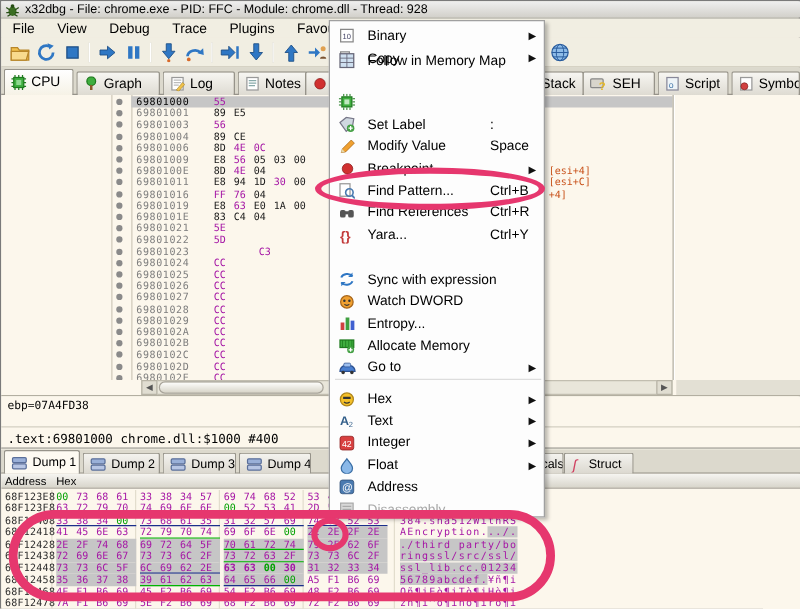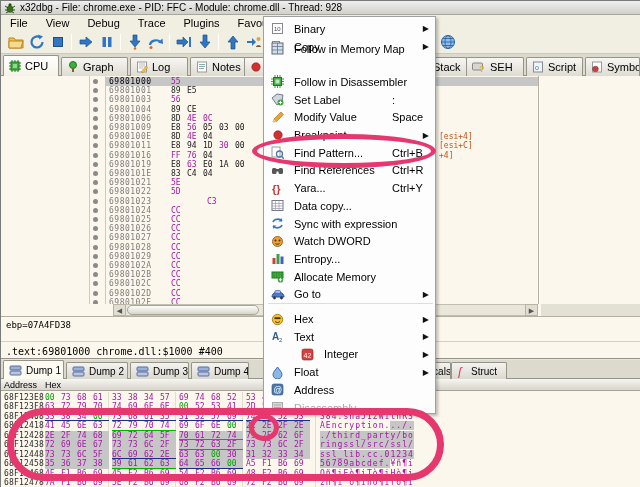--- a/index.html
+++ b/index.html
@@ -583,21 +583,21 @@
           <span class="grp sel" style="left: 44px;"><i>72</i><i>69</i><i>6E</i><i>67</i></span>
           <span class="grp sel" style="left: 111px;"><i>73</i><i>73</i><i>6C</i><i>2F</i></span>
           <span class="grp sel ug" style="left: 178px;"><i>73</i><i>72</i><i>63</i><i>2F</i></span>
           <span class="grp sel" style="left: 245px;"><i>73</i><i>73</i><i>6C</i><i>2F</i></span>
           <span class="asc"><em>ringssl/src/ssl/</em></span>
         </div>
         <div class="hrow" style="top: 70.8px;">
           <span class="a">68F12448</span>
           <span class="grp sel" style="left: 44px;"><i>73</i><i>73</i><i>6C</i><i>5F</i></span>
           <span class="grp sel un" style="left: 111px;"><i>6C</i><i>69</i><i>62</i><i>2E</i></span>
-          <span class="grp sel" style="left: 178px;"><i>63</i><i>63</i><i class="z">00</i><i>30</i></span>
+          <span class="grp sel" style="left: 178px; font-weight: bold;"><i>63</i><i>63</i><i class="z">00</i><i>30</i></span>
           <span class="grp sel" style="left: 245px;"><i>31</i><i>32</i><i>33</i><i>34</i></span>
           <span class="asc"><em>ssl_lib.cc.01234</em></span>
         </div>
         <div class="hrow" style="top: 80.35px;">
           <span class="a">68F12458</span>
           <span class="grp sel" style="left: 44px;"><i>35</i><i>36</i><i>37</i><i>38</i></span>
           <span class="grp sel ug" style="left: 111px;"><i>39</i><i>61</i><i>62</i><i>63</i></span>
           <span class="grp sel un" style="left: 178px;"><i>64</i><i>65</i><i>66</i><i class="z">00</i></span>
           <span class="grp" style="left: 245px;"><i>A5</i><i>F1</i><i>B6</i><i>69</i></span>
           <span class="asc"><em>56789abcdef.</em><span>¥ñ¶i</span></span>
@@ -652,21 +652,20 @@
         <span class="lbl">Follow in Memory Map</span>
       </div>
       <div class="mitem" style="top: 56.1px;">
         <span class="mic">
           <svg width="13" height="13" viewBox="0 0 13 13">
             <rect x="2.5" y="2.5" width="8" height="8" fill="#3fae3f" stroke="#1e7a1e"></rect>
             <rect x="4.5" y="4.5" width="4" height="4" fill="#bfe8bf"></rect>
             <path d="M4 0v2M6.5 0v2M9 0v2M4 11v2M6.5 11v2M9 11v2M0 4h2M0 6.5h2M0 9h2M11 4h2M11 6.5h2M11 9h2" stroke="#1e7a1e" stroke-width=".8"></path>
           </svg>
         </span>
-        <span class="lbl">Follow in Disassembler</span>
       </div>
       <div class="mitem" style="top: 73.8px;">
         <span class="mic">
           <svg width="13" height="13" viewBox="0 0 13 13">
             <path d="M1 5l5-4 6 1-1 6-5 4z" fill="#cfd8e0" stroke="#778"></path>
             <circle cx="9.5" cy="9.5" r="3" fill="#44a044"></circle>
             <path d="M9.5 7.8v3.4M7.8 9.5h3.4" stroke="#fff"></path>
           </svg>
         </span>
         <span class="lbl">Set Label</span>
@@ -714,29 +713,20 @@
         <span class="sc">Ctrl+R</span>
       </div>
       <div class="mitem" style="top: 162.3px;">
         <span class="mic">
           <svg width="13" height="13" viewBox="0 0 13 13">
             <text x="1" y="11" font-size="11" font-weight="bold" fill="#c23a3a">{}</text>
           </svg>
         </span>
         <span class="lbl">Yara...</span>
         <span class="sc">Ctrl+Y</span>
-      </div>
-      <div class="mitem" style="top: 180px;">
-        <span class="mic">
-          <svg width="13" height="13" viewBox="0 0 13 13">
-            <rect x="1" y="1.5" width="11" height="10" fill="#fff" stroke="#778"></rect>
-            <path d="M1 4.5h11M1 7h11M1 9.5h11M4.5 1.5v10M8 1.5v10" stroke="#99a" stroke-width=".7"></path>
-          </svg>
-        </span>
-        <span class="lbl">Data copy...</span>
       </div>
       <div class="mitem" style="top: 197.7px;">
         <span class="mic">
           <svg width="13" height="13" viewBox="0 0 13 13">
             <path d="M2 5a5 4 0 0 1 9-1" fill="none" stroke="#2f77c4" stroke-width="1.6"></path>
             <path d="M11 1v3.5H7.5z" fill="#2f77c4"></path>
             <path d="M11 8a5 4 0 0 1-9 1" fill="none" stroke="#2f77c4" stroke-width="1.6"></path>
             <path d="M2 12V8.5h3.5z" fill="#2f77c4"></path>
           </svg>
         </span>
@@ -801,21 +791,21 @@
       <div class="mitem" style="top: 310.9px;">
         <span class="mic">
           <svg width="13" height="13" viewBox="0 0 13 13">
             <text x="1" y="10" font-size="10" font-weight="bold" fill="#335f8a">A</text>
             <text x="8" y="11.5" font-size="6" fill="#335f8a">2</text>
           </svg>
         </span>
         <span class="lbl">Text</span>
         <span class="sub">▶</span>
       </div>
-      <div class="mitem" style="top: 328.6px; padding-left: 30px;">
+      <div class="mitem" style="top: 328.6px;">
         <span class="mic">
           <svg width="13" height="13" viewBox="0 0 13 13">
             <rect x="1" y="1" width="11" height="11" rx="2" fill="#d84040" stroke="#8a1a1a" stroke-width=".6"></rect>
             <text x="2.5" y="9.5" font-size="7" fill="#fff">42</text>
           </svg>
         </span>
         <span class="lbl">Integer</span>
         <span class="sub">▶</span>
       </div>
       <div class="mitem" style="top: 346.3px;">

